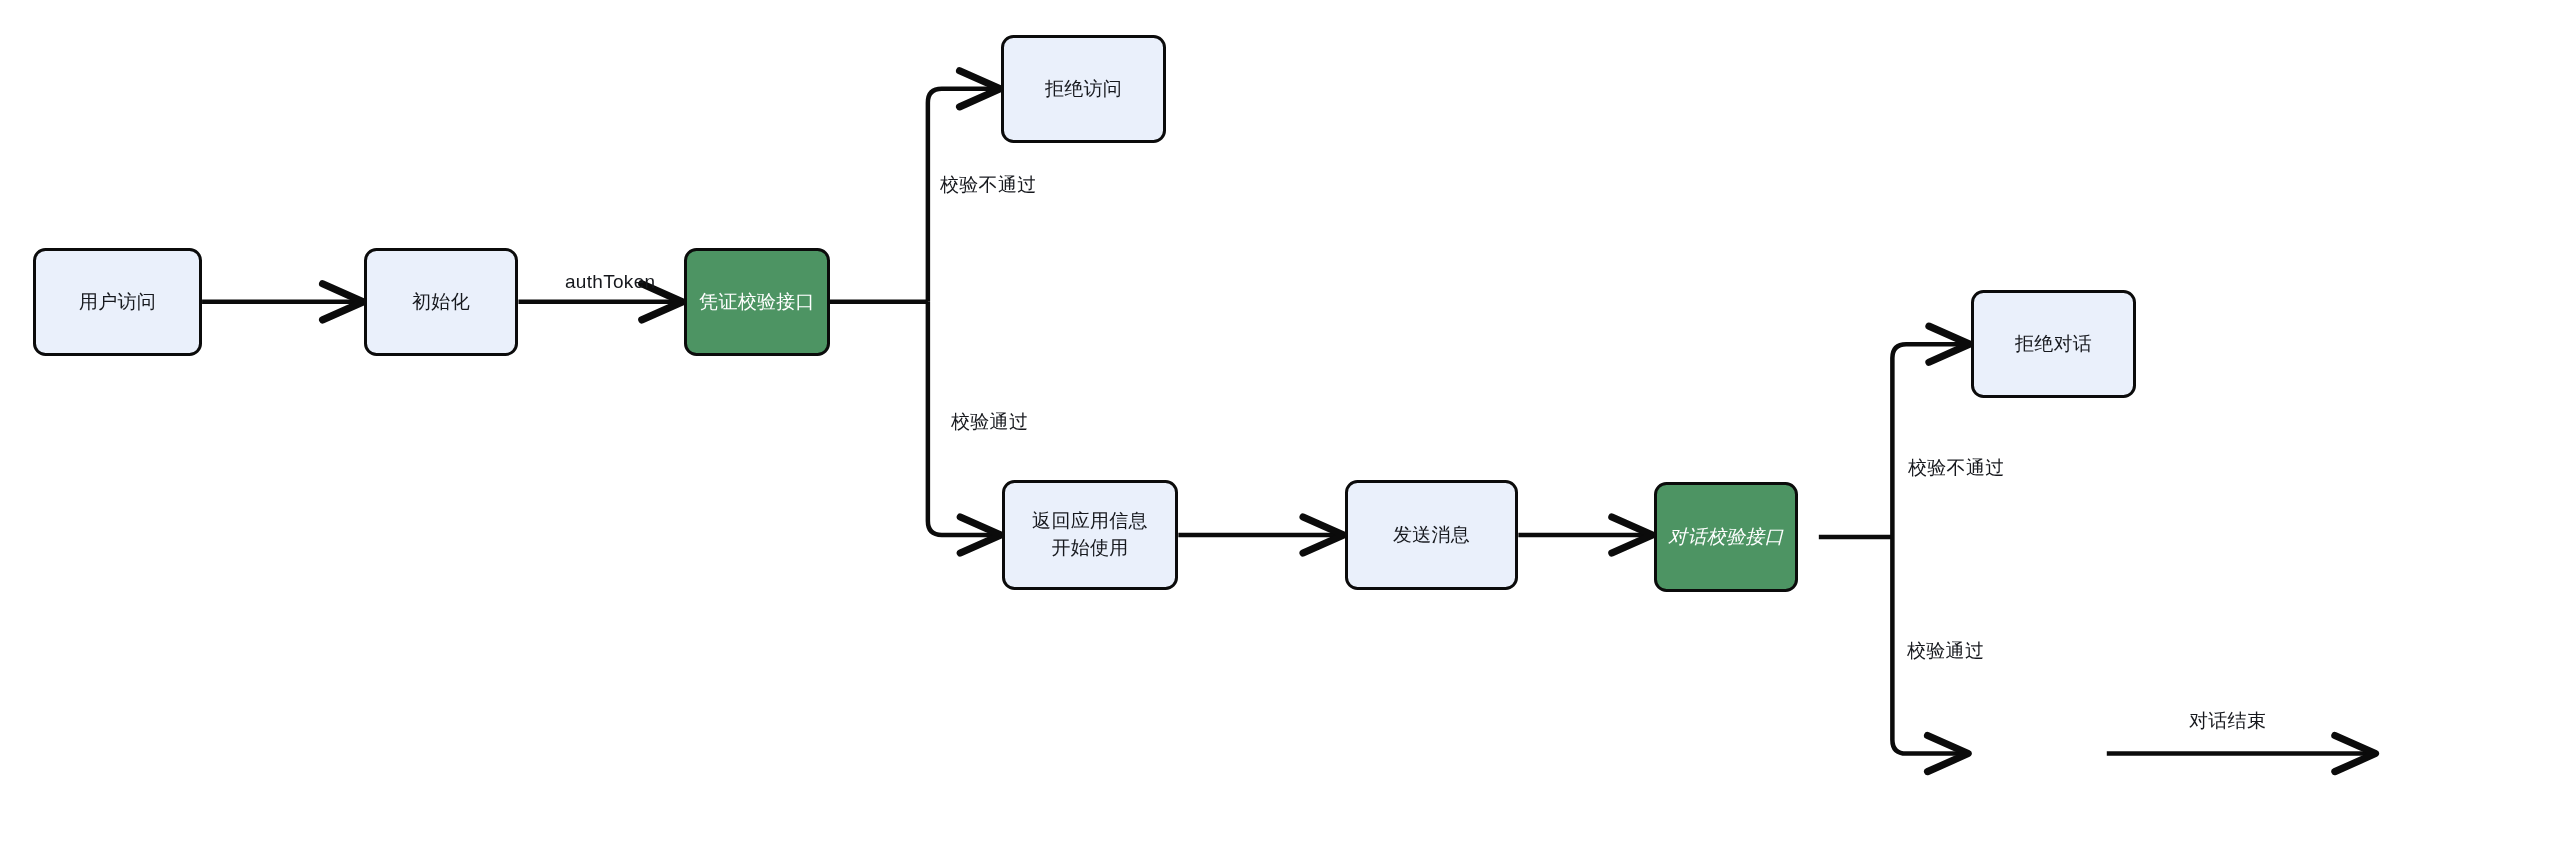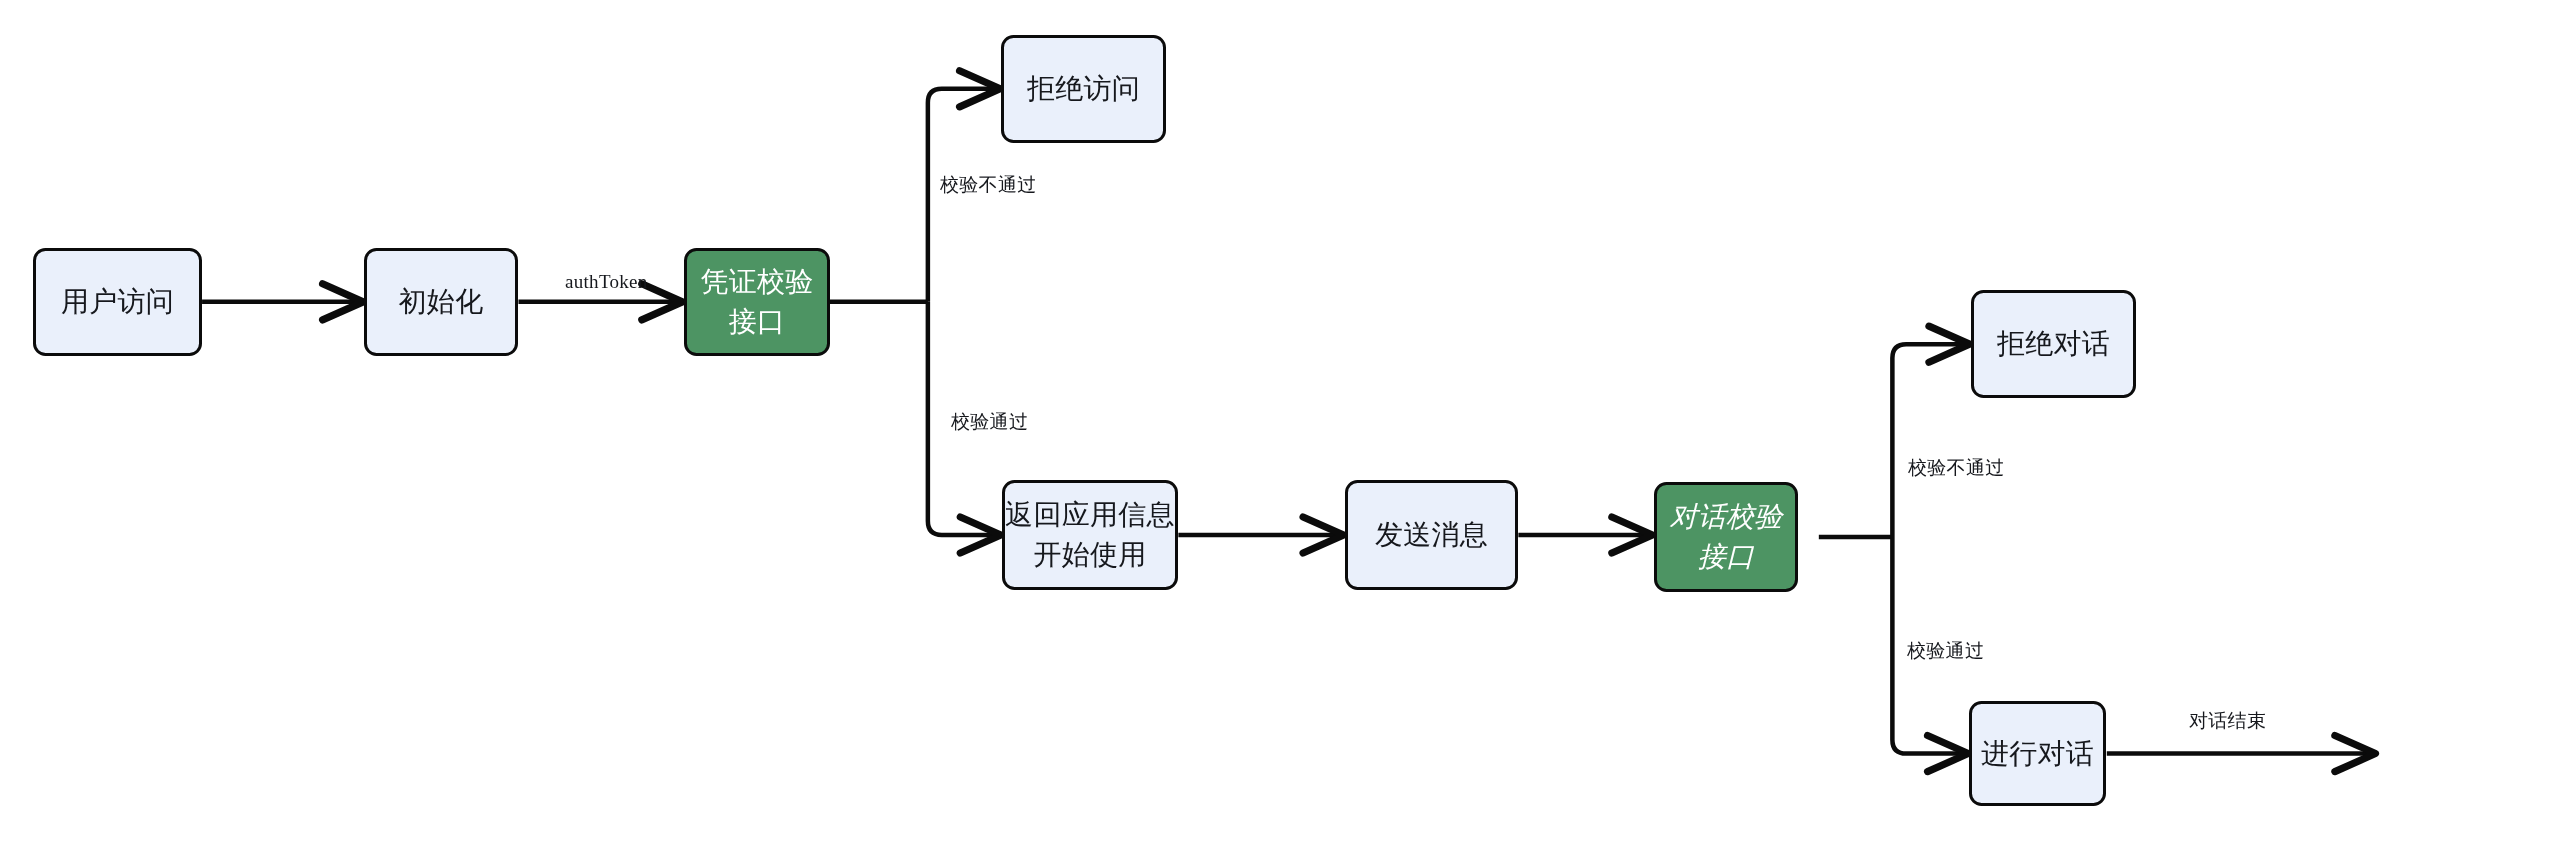--- a/index.html
+++ b/index.html
@@ -28,21 +28,21 @@
   }
   .node {
     position: absolute;
     box-sizing: border-box;
     display: flex;
     align-items: center;
     justify-content: center;
     text-align: center;
     border: 3.5px solid #0b0b0b;
     border-radius: 12.5px;
-    font-size: 28px;
+    font-size: 19px;
     line-height: 1.42;
     letter-spacing: 0.3px;
     white-space: pre-line;
     z-index: 2;
   }
   .node.fill-blue {
     background: #eaf0fb;
     color: #16181d;
   }
   .node.fill-green {
@@ -105,24 +105,23 @@
 
   <div class="node fill-blue" style="left:1002px; top:480px; width:176px; height:110px;">返回应用信息
 开始使用</div>
 
   <div class="node fill-blue" style="left:1345px; top:480px; width:173px; height:110px;">发送消息</div>
 
   <div class="node fill-green" style="left:1654px; top:482px; width:144px; height:110px;font-style:italic;">对话校验接口</div>
 
   <div class="node fill-blue" style="left:1971px; top:290px; width:165px; height:108px;">拒绝对话</div>
 
-  <div class="node fill-blue" style="left:1969px; top:701px; width:137px; height:105px;">进行对话</div>
 
 
-  <div class="edge-label" style="left:565px;  top:271px;font-family:Liberation Serif, serif;">authToken</div>
+  <div class="edge-label" style="left:565px;  top:271px;">authToken</div>
 
   <div class="edge-label" style="left:940px; top:172px;">校验不通过</div>
 
   <div class="edge-label" style="left:951px; top:409px;">校验通过</div>
 
   <div class="edge-label" style="left:1908px; top:455px;">校验不通过</div>
 
   <div class="edge-label" style="left:1907px; top:638px;">校验通过</div>
 
   <div class="edge-label" style="left:2189px; top:708px;text-align:right;">对话结束</div>

